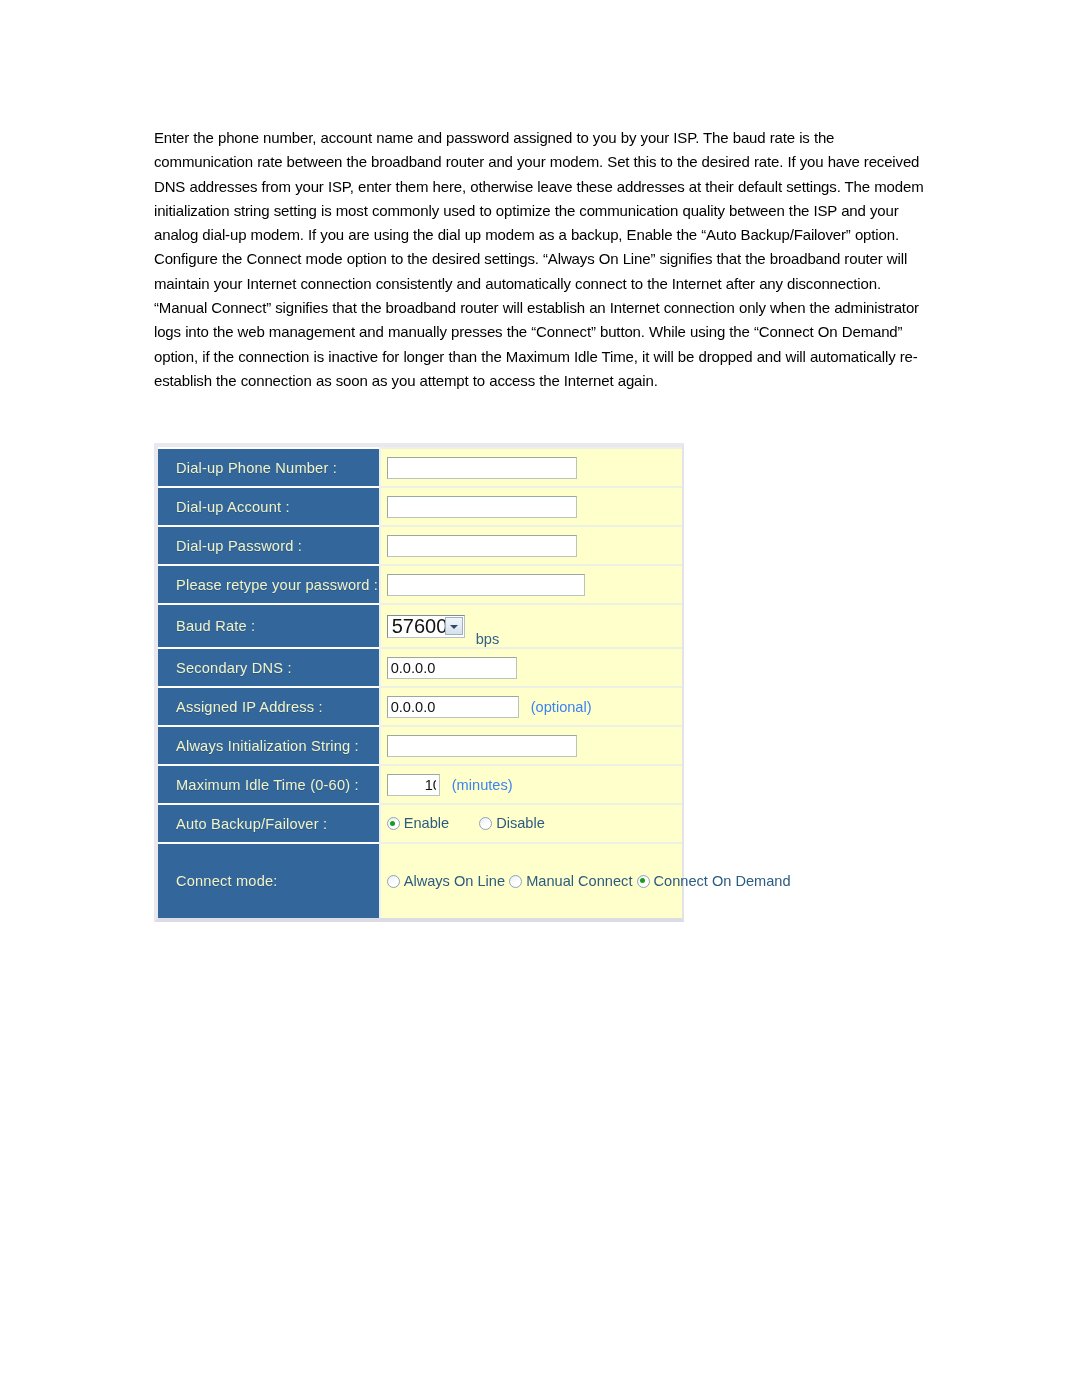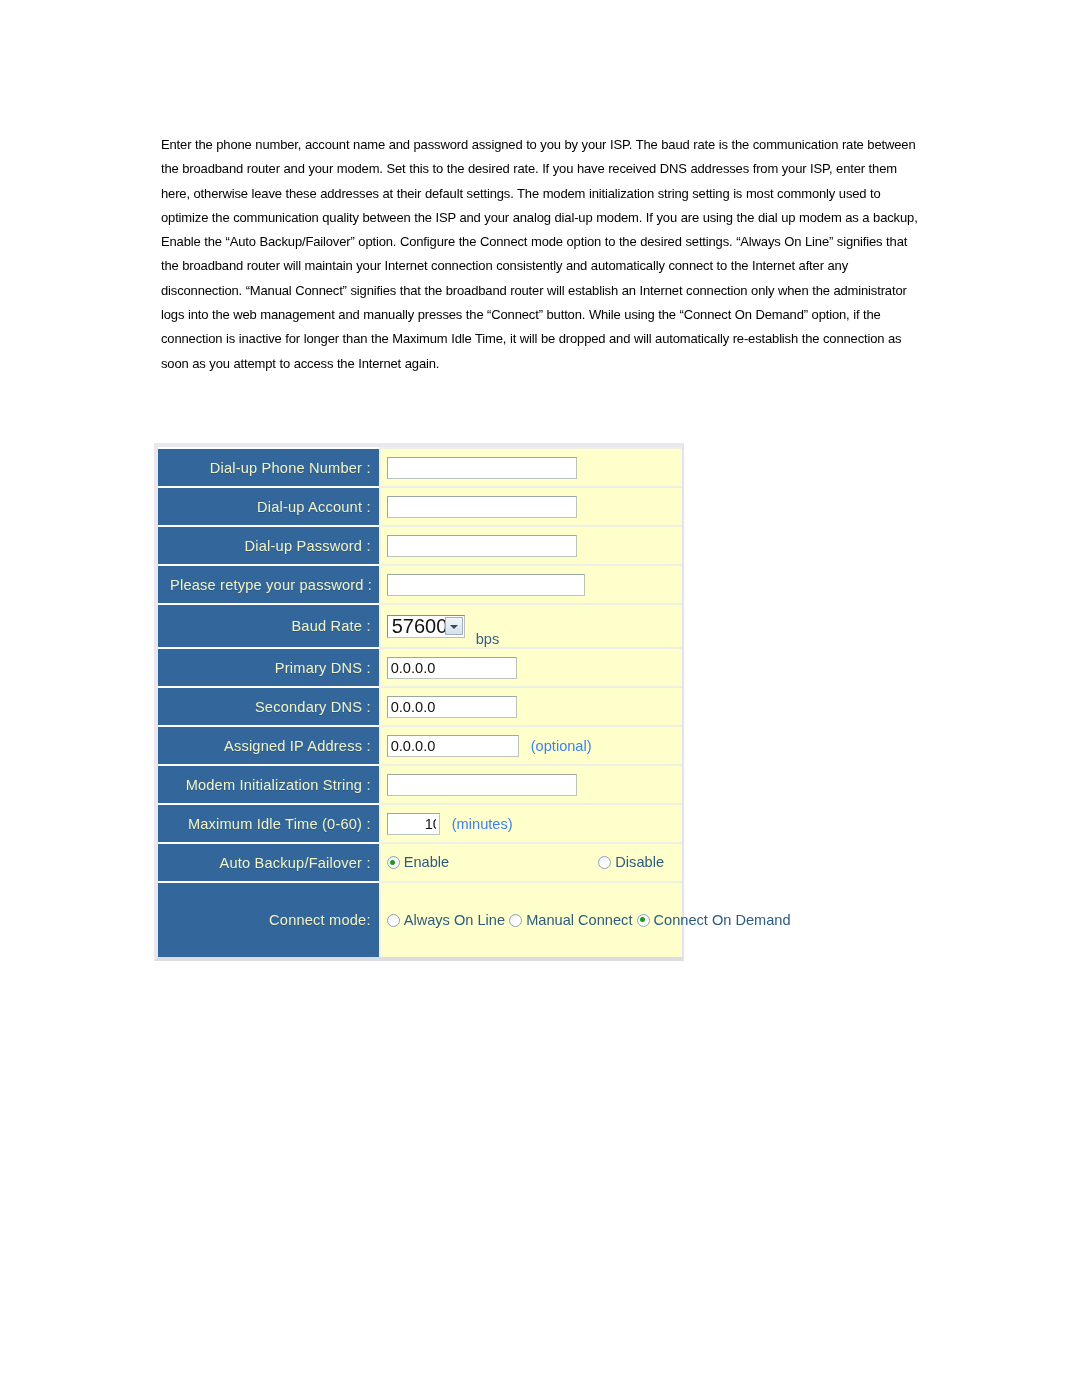--- a/index.html
+++ b/index.html
@@ -17,23 +17,23 @@
   }
 
   
   .doc-body {
     position: absolute;
     left: 154px;
     top: 126px;
     width: 772px;
   }
   .doc-paragraph {
-    margin: 7px;
-    font-family: "Liberation Sans", sans-serif;
-    font-size: 13px;
+    margin: 0;
+    font-family: "Liberation Sans", sans-serif;
+    font-size: 15px;
     line-height: 24.3px;
     color: #000000;
     text-align: left;
     letter-spacing: -0.15px;
     word-spacing: 0.2px;
   }
 
   
   .panel-frame {
     position: absolute;
@@ -55,23 +55,22 @@
   }
   .config-table col.label-col { width: 220px; }
   .config-table col.field-col { width: 300px; }
 
   .config-table tr { }
 
   .cell-label {
     background: #336699;
     background: #33679c;
     color: #f2f4c8;
-    text-align: right;
-    vertical-align: middle;
-    padding: 0 8px 0 12px;
+    vertical-align: middle;
+    padding: 0 8px 0 18px;
     font-size: 14.6px;
     font-family: "Liberation Sans", sans-serif;
     letter-spacing: 0.2px;
     white-space: nowrap;
     border-top: 2px solid #ffffff;
     border-right: 2px solid #eef0f4;
     height: 37px;
     text-shadow: 0 1px 0 rgba(0,0,0,0.18);
   }
   tr:first-child .cell-label { border-top: 2px solid #ffffff; }
@@ -172,21 +171,21 @@
     color: #3b82f6;
     font-family: "Liberation Sans", sans-serif;
   }
 
   
   .radio-line {
     display: flex;
     align-items: center;
     height: 23px;
   }
-  .radio-row-inline { display: flex; align-items: center; justify-content: space-between; }
+  .radio-row-inline { display: flex; align-items: center; }
   .radio-opt {
     display: inline-flex;
     align-items: center;
     margin-right: 30px;
     font-size: 14.6px;
     color: #2c5b80;
     white-space: nowrap;
   }
   .radio-opt:last-child { margin-right: 18px; }
   .radio-stack .radio-opt {
@@ -266,44 +265,38 @@
         <td class="cell-label">Baud Rate :</td>
         <td class="cell-field">
           <span class="sel-wrap">
             <span class="sel-value">57600</span>
             <span class="sel-btn"></span>
           </span>
           <span class="unit">bps</span>
         </td>
       </tr>
 
-      <tr>
-        <td class="cell-label">Primary DNS :</td>
-        <td class="cell-field">
-          <input class="txt w-130" type="text" value="0.0.0.0" style="">
-        </td>
-      </tr>
 
       <tr>
         <td class="cell-label">Secondary DNS :</td>
         <td class="cell-field">
           <input class="txt w-130" type="text" value="0.0.0.0" style="">
         </td>
       </tr>
 
       <tr>
         <td class="cell-label">Assigned IP Address :</td>
         <td class="cell-field">
           <input class="txt w-132" type="text" value="0.0.0.0" style="">
           <span class="note">(optional)</span>
         </td>
       </tr>
 
       <tr>
-        <td class="cell-label">Modem Initialization String :</td>
+        <td class="cell-label">Always Initialization String :</td>
         <td class="cell-field">
           <input class="txt w-190" type="text" value="" style="">
         </td>
       </tr>
 
       <tr>
         <td class="cell-label">Maximum Idle Time (0-60) :</td>
         <td class="cell-field">
           <input class="txt w-53" type="text" value="10" style="">
           <span class="note">(minutes)</span>

